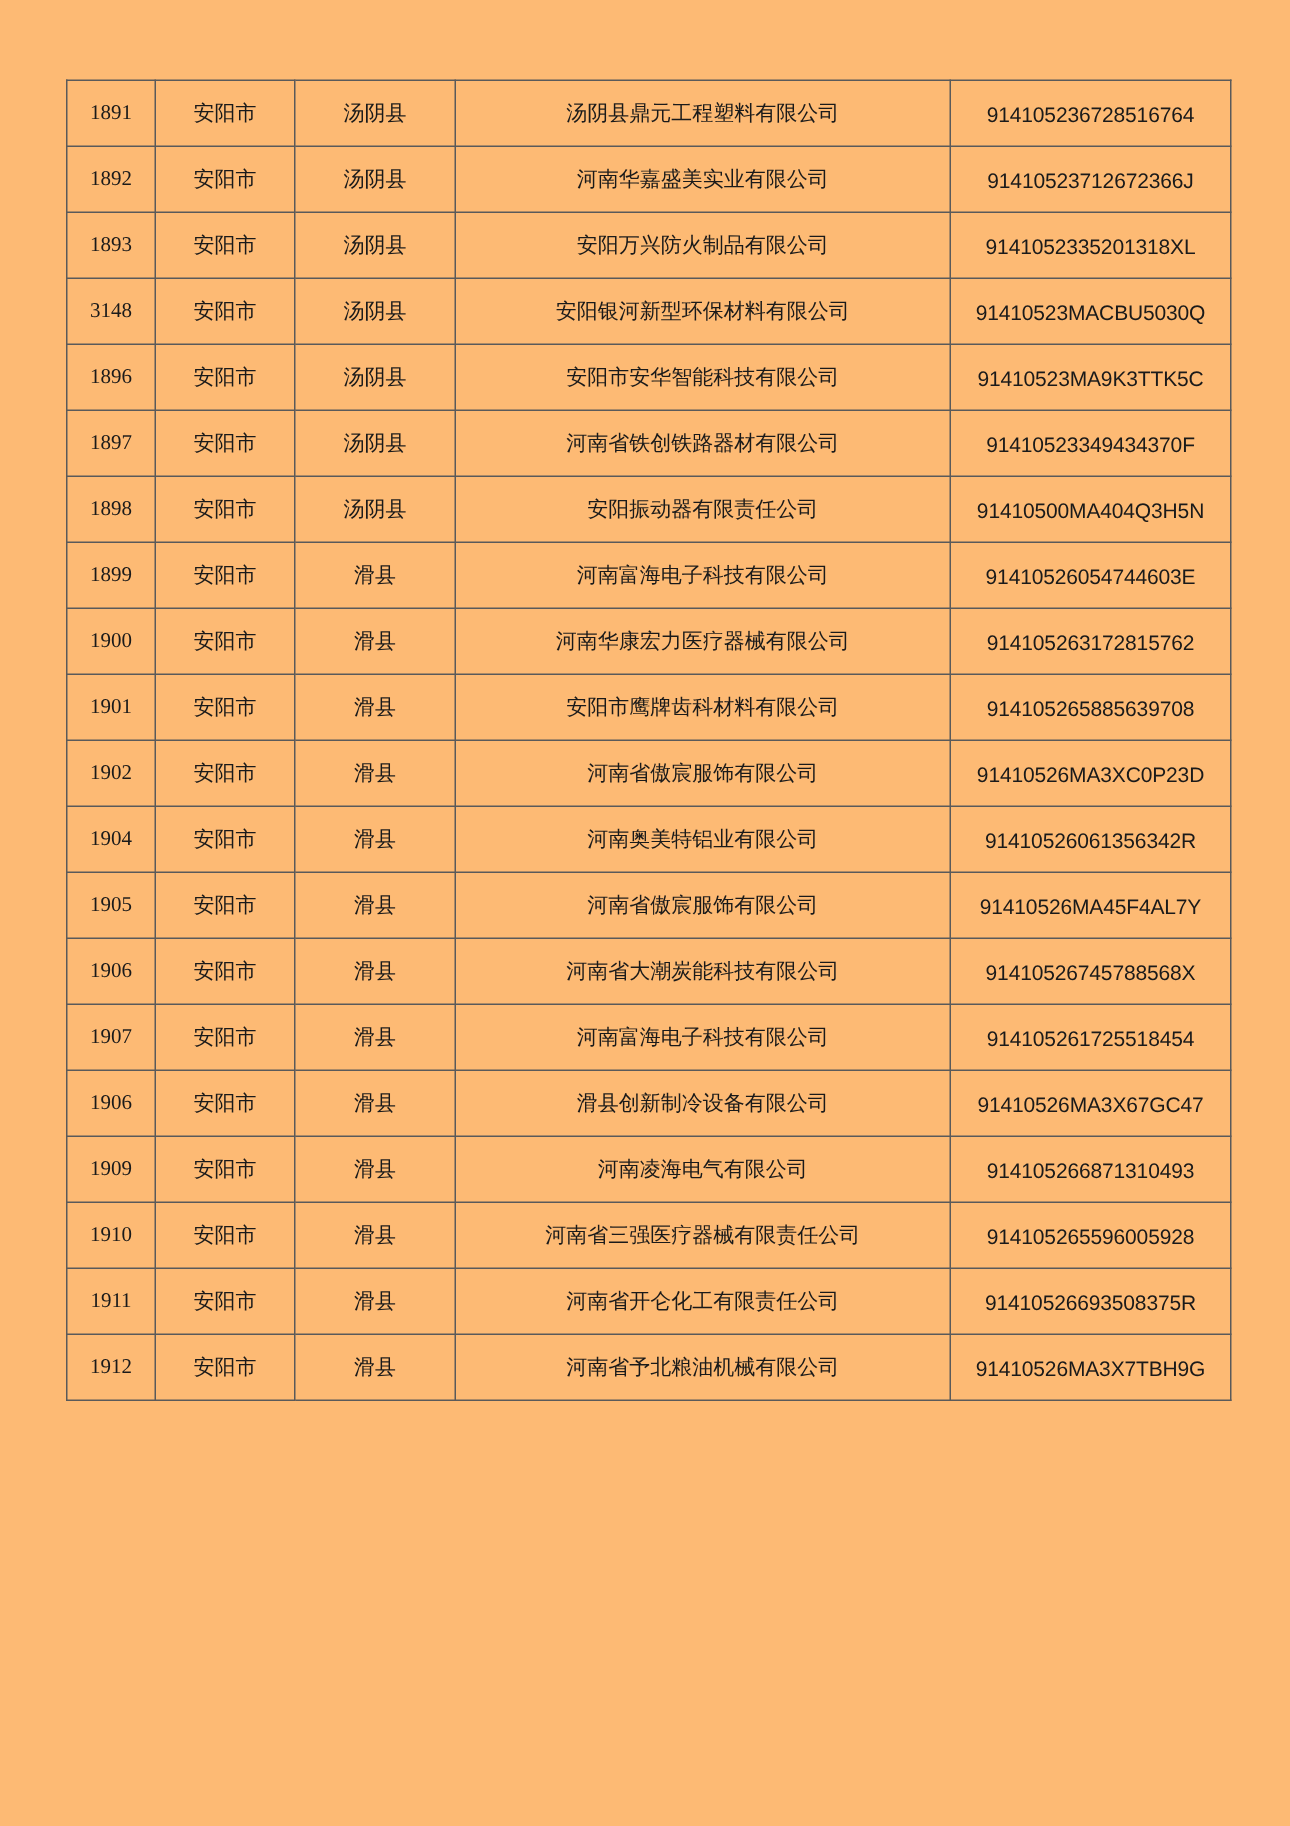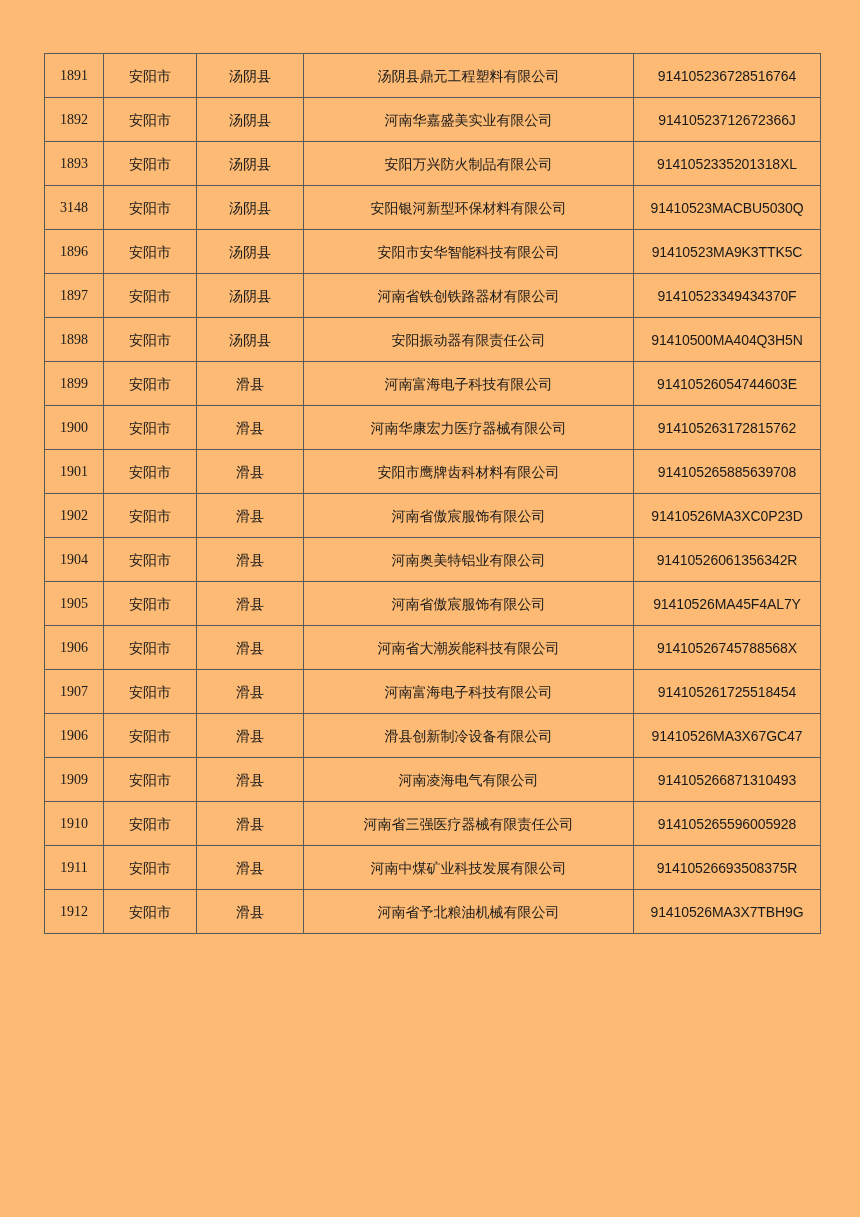--- a/index.html
+++ b/index.html
@@ -175,21 +175,21 @@
           <td class="c-no">1910</td>
           <td class="c-city">安阳市</td>
           <td class="c-county">滑县</td>
           <td class="c-name">河南省三强医疗器械有限责任公司</td>
           <td class="c-code">914105265596005928</td>
         </tr>
         <tr>
           <td class="c-no">1911</td>
           <td class="c-city">安阳市</td>
           <td class="c-county">滑县</td>
-          <td class="c-name">河南中煤矿业科技发展有限公司</td>
+          <td class="c-name">河南省开仑化工有限责任公司</td>
           <td class="c-code">91410526693508375R</td>
         </tr>
         <tr>
           <td class="c-no">1912</td>
           <td class="c-city">安阳市</td>
           <td class="c-county">滑县</td>
           <td class="c-name">河南省予北粮油机械有限公司</td>
           <td class="c-code">91410526MA3X7TBH9G</td>
         </tr>
       </tbody>

